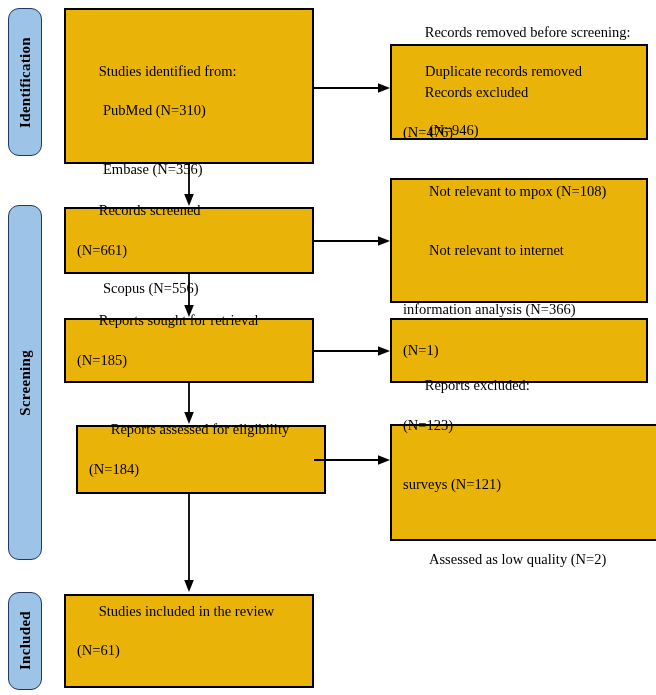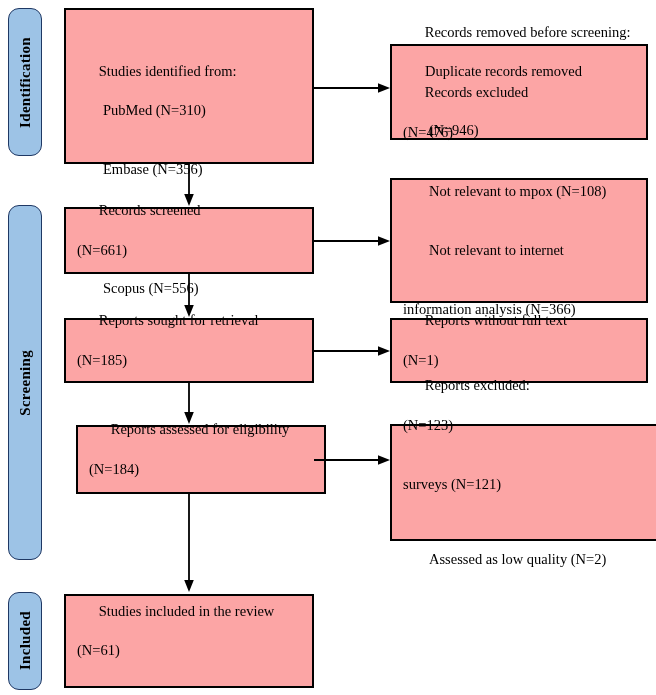--- a/index.html
+++ b/index.html
@@ -32,21 +32,21 @@
     writing-mode: vertical-rl;
     transform: rotate(180deg);
     font-weight: bold;
     font-size: 15px;
     letter-spacing: 0.3px;
     color: #000000;
     white-space: nowrap;
   }
   .flow-box {
     position: absolute;
-    background: #fca5a5;
+    background: #eab308;
     border: 2.2px solid #000000;
     box-sizing: border-box;
     padding: 0;
   }
   .flow-box .box-text {
     position: absolute;
     left: 11px;
     right: 6px;
     font-size: 14.5px;
     line-height: 1.36;
@@ -151,21 +151,20 @@
 
   <div class="flow-box" style="left:64px; top:318px; width:250px; height:65px;">
     <div class="box-text v-center">
       <span>Reports sought for retrieval</span>
       <span class="indent1">(N=185)</span>
     </div>
   </div>
 
   <div class="flow-box" style="left:390px; top:318px; width:258px; height:65px;">
     <div class="box-text v-center">
-      <span>Reports without full text</span>
       <span class="indent1">(N=1)</span>
     </div>
   </div>
 
   <div class="arrow" style="left:314px; top:343px; width:78px; height:16px;">
     <svg width="78" height="16" viewBox="0 0 78 16">
       <line x1="0" y1="8" x2="68" y2="8" stroke="#000" stroke-width="1.8"></line>
       <polygon points="76,8 64,3.2 64,12.8" fill="#000"></polygon>
     </svg>
   </div>

